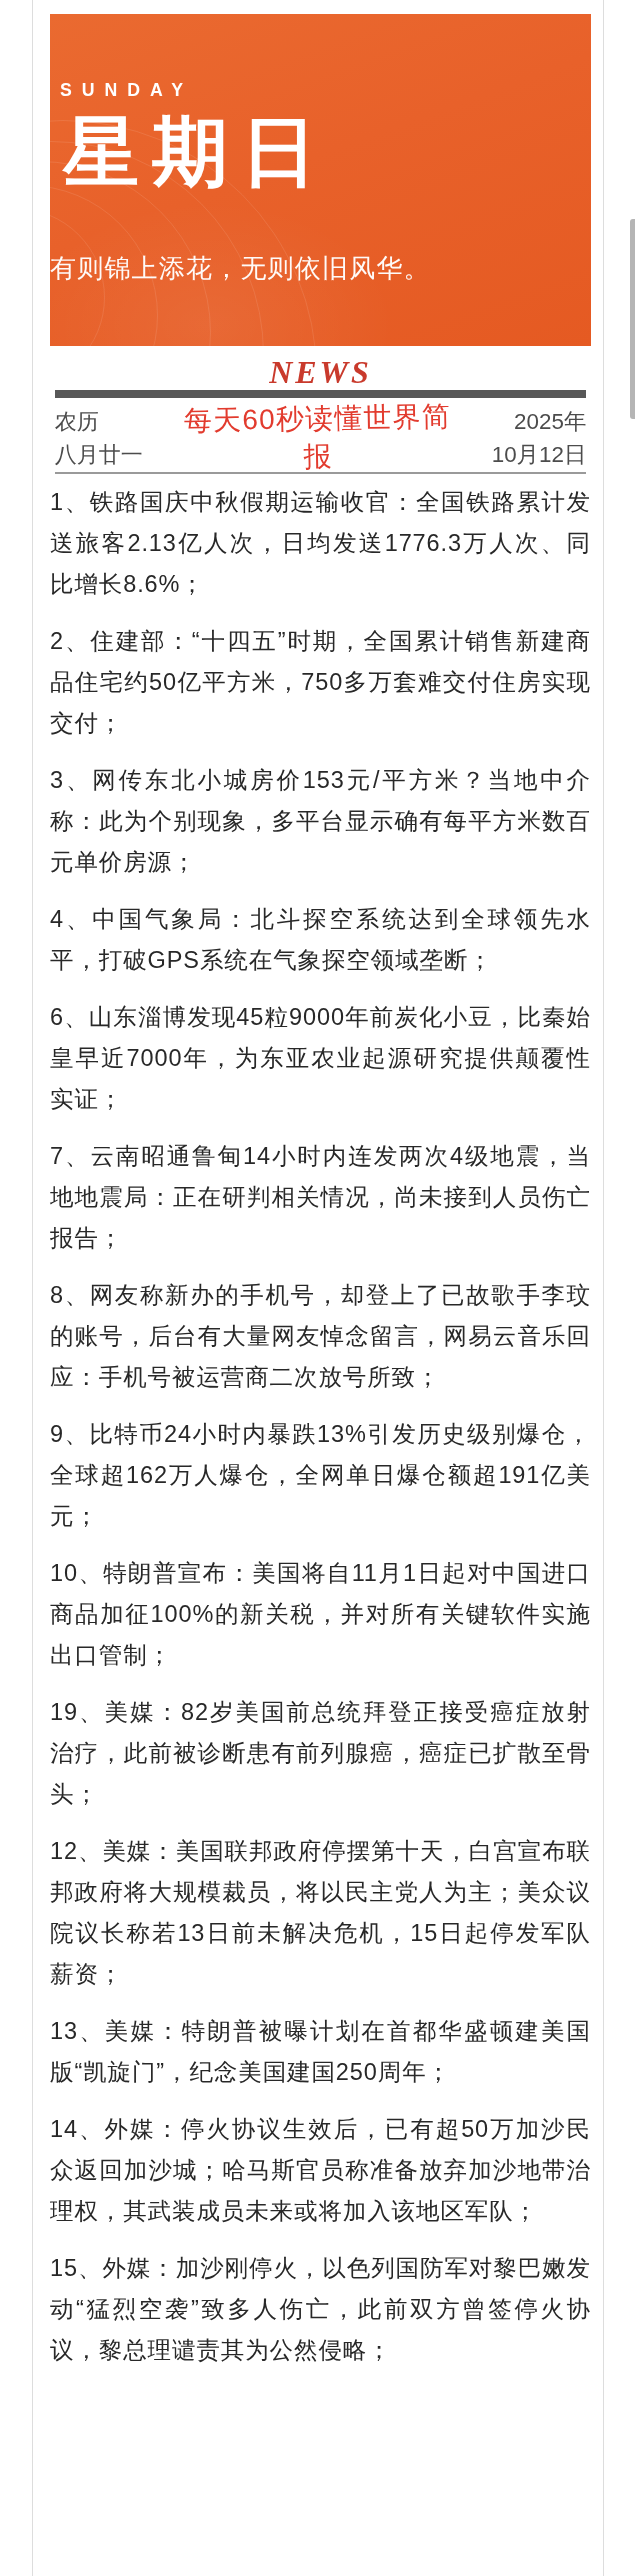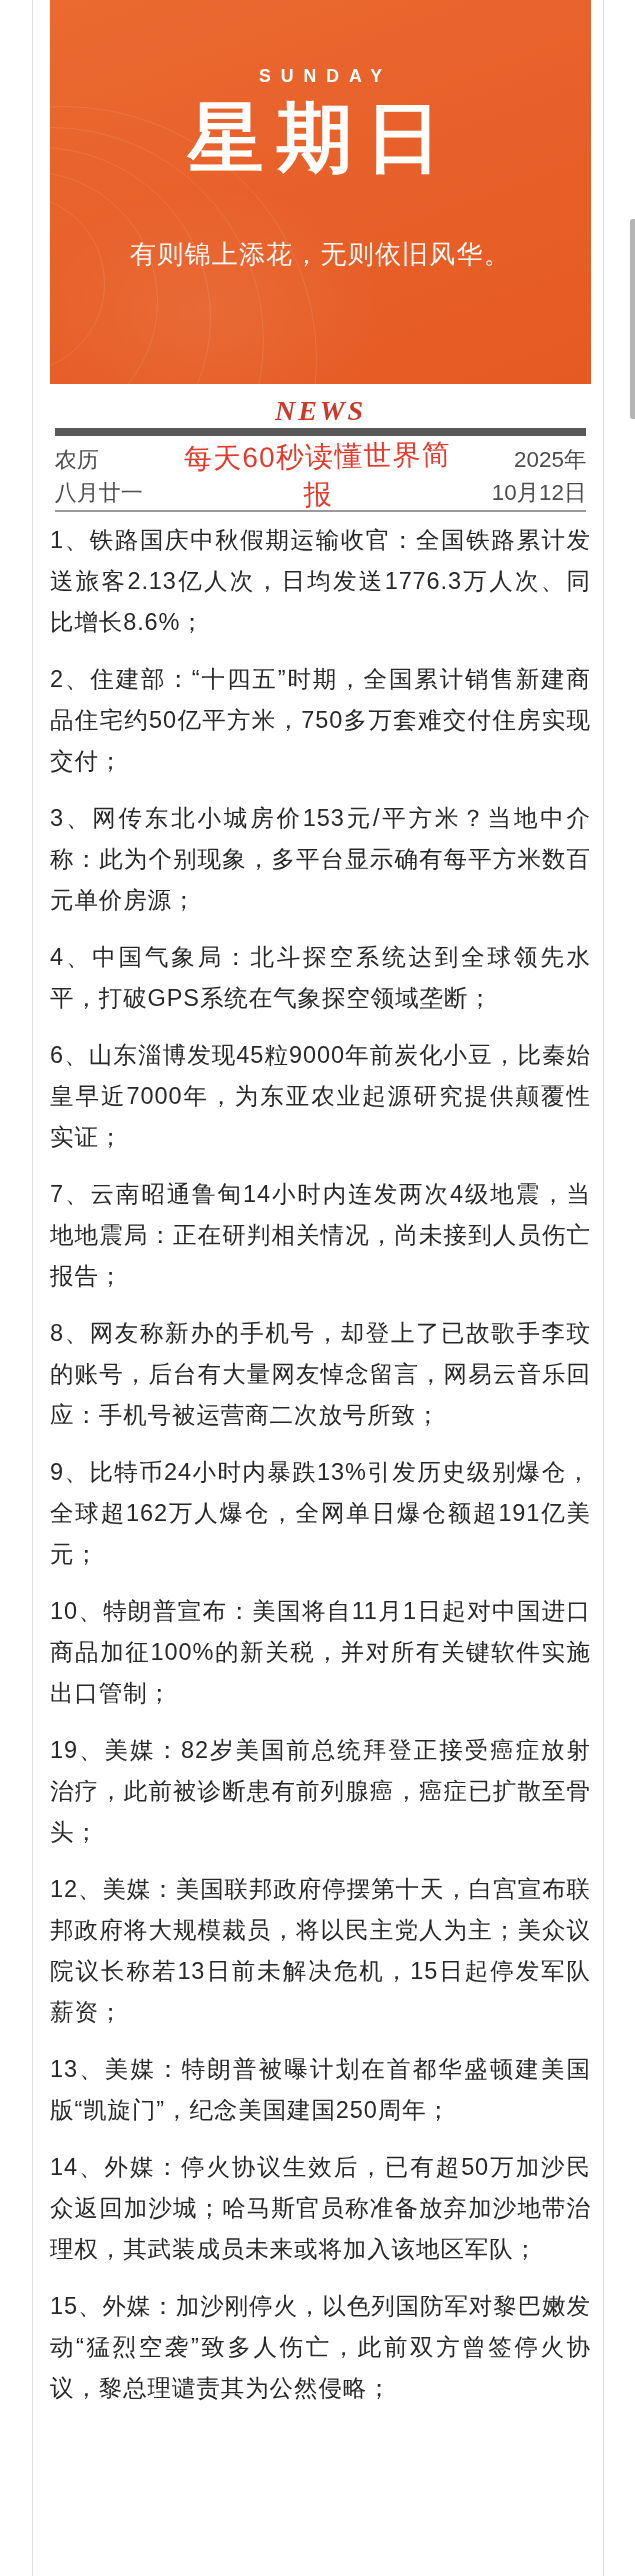--- a/index.html
+++ b/index.html
@@ -10,23 +10,23 @@
   .hairline{position:absolute;top:0;bottom:0;width:1.2px;background:#dddddd;}
   .hairline.left{left:32px;}
   .hairline.right{left:603px;}
   .scroll-thumb{
     position:absolute;right:0;top:219px;width:5.3px;height:200px;
     background:#b5b5b5;border-radius:2.9px 0 0 2.9px;
   }
   .content{position:relative;width:541px;margin:0 0 0 50px;}
   
   .hero{
-    position:relative;height:384px;
+    position:relative;height:332px;margin-top:14px;
     background:linear-gradient(160deg,#ea6a30 0%,#e8612a 45%,#e55a22 100%);
-    overflow:hidden;text-align:center;color:#ffffff;
+    overflow:hidden;color:#ffffff;
   }
   .hero .swirl{position:absolute;border:1.2px solid rgba(255,255,255,0.10);border-radius:50%;}
   .hero .sheen{
     position:absolute;left:-106px;top:135px;width:530px;height:353px;border-radius:50%;
     background:radial-gradient(closest-side,rgba(255,255,255,0.07),rgba(255,255,255,0) 70%);
   }
   .weekday-en{
     position:absolute;left:0;right:0;top:66px;
     font-size:17.7px;font-weight:600;letter-spacing:10px;text-indent:10px;
   }
@@ -36,21 +36,21 @@
     letter-spacing:13px;text-indent:13px;line-height:1.1;
   }
   .hero-tagline{
     position:absolute;left:0;right:0;top:237px;
     font-size:26px;font-weight:500;letter-spacing:1.2px;color:rgba(255,255,255,0.97);
   }
   
   .news-label{
     margin-top:10.6px;text-align:center;
     font-family:"Liberation Serif", serif;font-style:italic;font-weight:700;
-    font-size:28px;letter-spacing:2.9px;color:#c93a2c;line-height:31px;
+    font-size:32px;letter-spacing:2.9px;color:#c93a2c;line-height:31px;
   }
   .bar-thick{height:7.6px;background:#585858;margin:2.4px 4.7px 0 4.7px;}
   .meta-row{
     margin:7px 4.7px 0 4.7px;height:66px;display:flex;align-items:center;
     color:#4c4c4c;
   }
   .meta-lunar{width:118px;font-size:22px;line-height:33px;text-align:left;}
   .meta-stamp{
     flex:1;text-align:center;font-size:28px;letter-spacing:1.2px;
     color:#e23b2e;transform:rotate(-1deg);font-weight:500;

